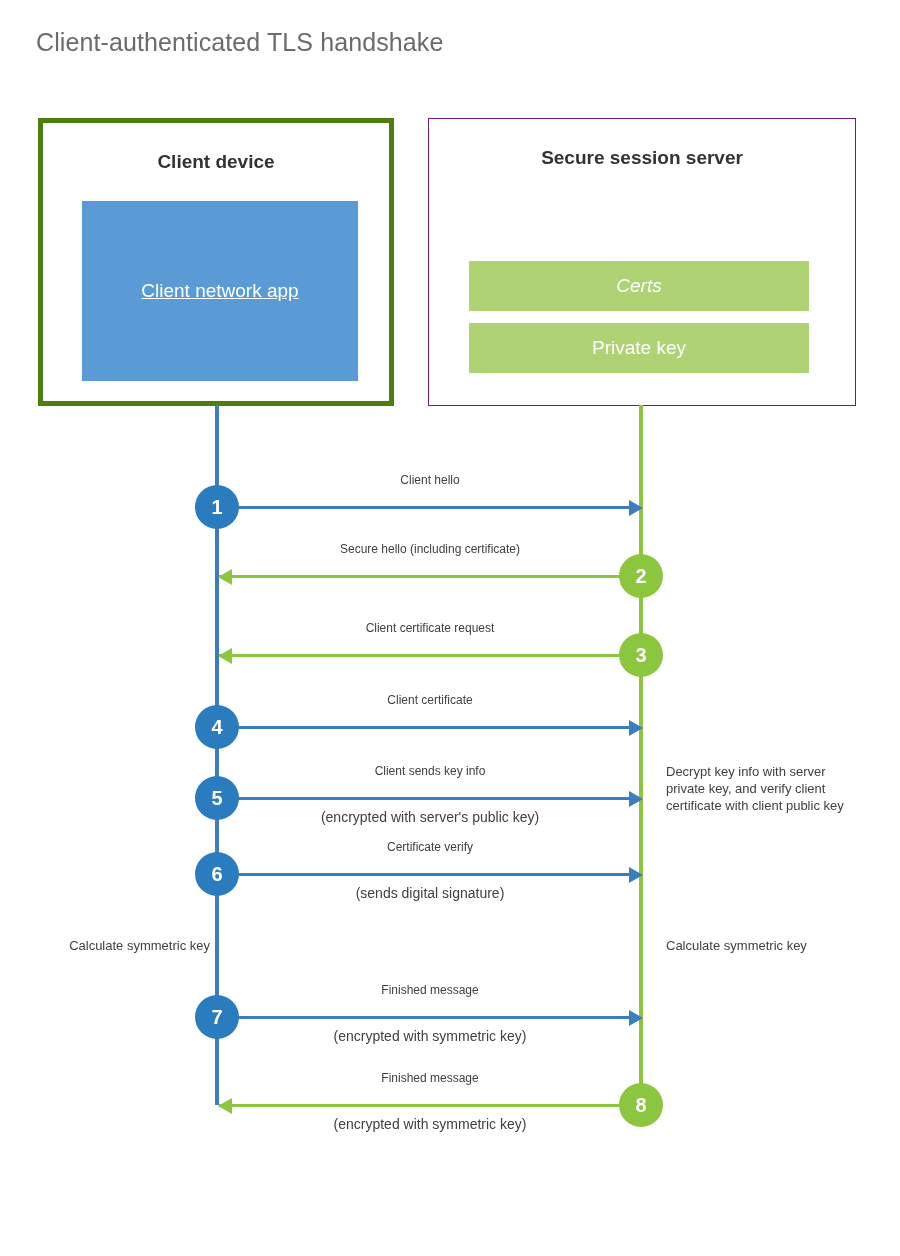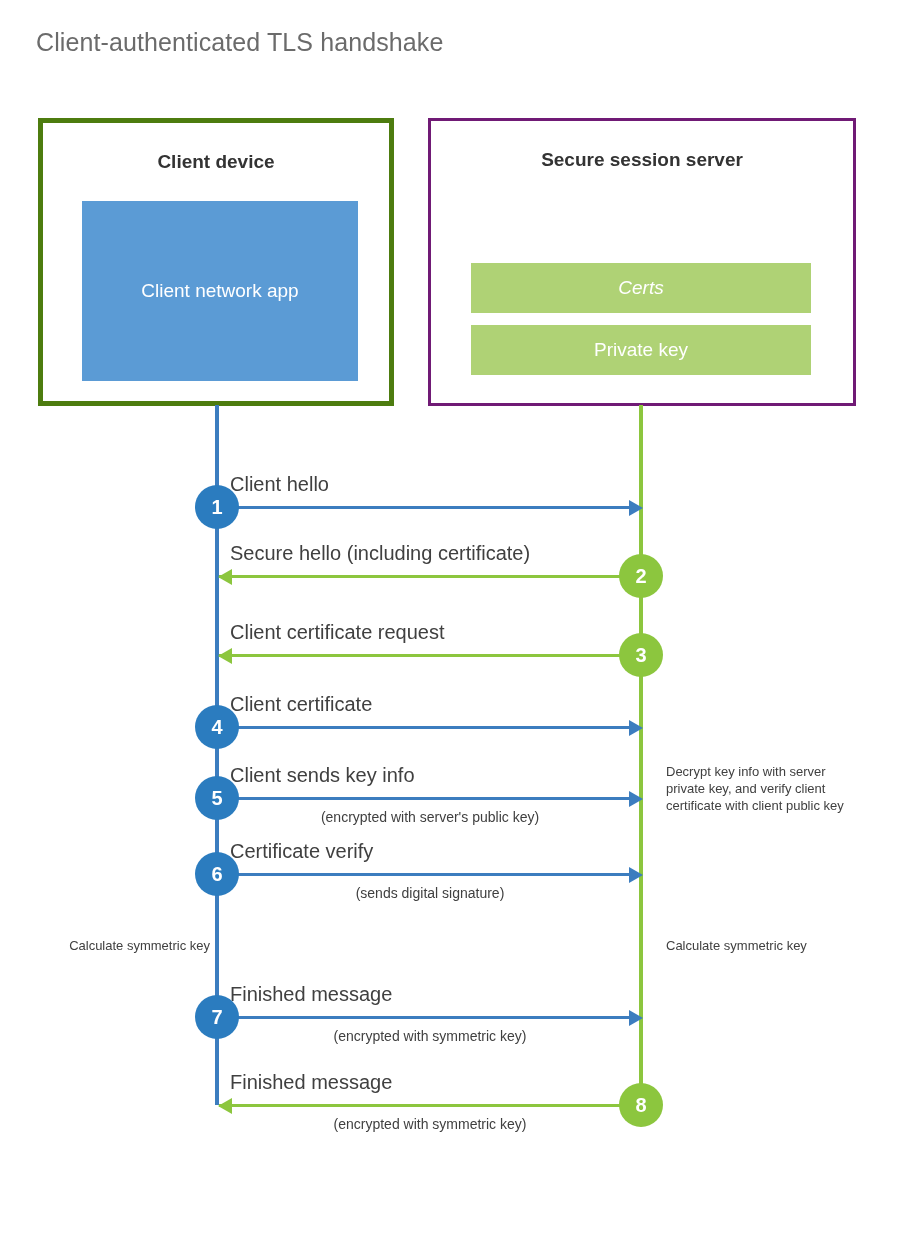--- a/index.html
+++ b/index.html
@@ -42,21 +42,21 @@
     top: 118px;
     width: 356px;
     height: 288px;
     border: 5px solid #4d7c0f;
   }
   .actor-box.server {
     left: 428px;
     top: 118px;
     width: 428px;
     height: 288px;
-    border: 3px solid #701a75;
+    border: 1px solid #701a75;
   }
   .actor-title {
     position: absolute;
     left: 0;
     right: 0;
     top: 28px;
     text-align: center;
     font-size: 19px;
     font-weight: bold;
     color: #333333;
@@ -72,20 +72,21 @@
     height: 180px;
     background: #5B9BD5;
     color: #ffffff;
     font-size: 19px;
     display: flex;
     align-items: center;
     justify-content: center;
     text-align: center;
     line-height: 1.25;
     padding: 0 14px;
+    text-decoration: underline;
   }
   .server-bar {
     position: absolute;
     left: 40px;
     width: 340px;
     height: 50px;
     background: #AFD275;
     color: #ffffff;
     font-size: 19px;
     display: flex;
@@ -131,21 +132,22 @@
     left: 218px;
     border-top: 8px solid transparent;
     border-bottom: 8px solid transparent;
     border-right: 14px solid #8CC63E;
   }
 
   .msg-label {
     position: absolute;
     left: 230px;
     width: 400px;
-    font-size: 20px;
+    text-align: center;
+    font-size: 12px;
     color: #404040;
     top: -34px;
     white-space: nowrap;
   }
   .msg-sublabel {
     position: absolute;
     left: 230px;
     width: 400px;
     text-align: center;
     font-size: 14px;

